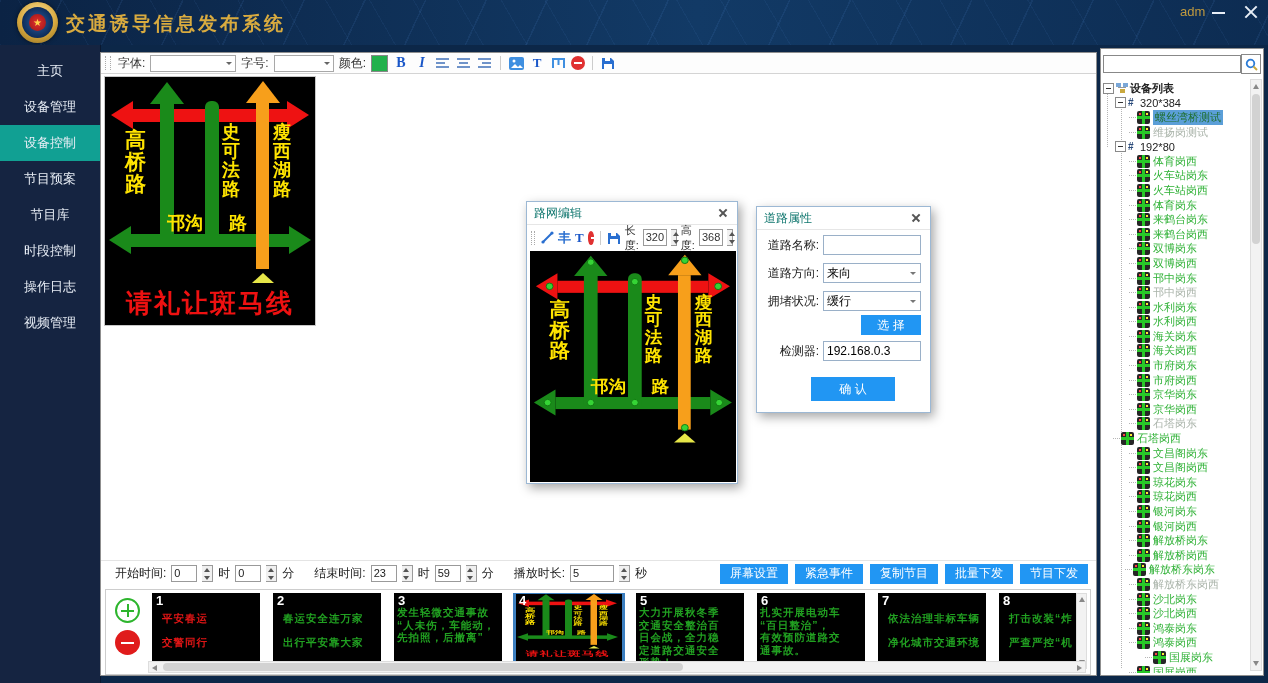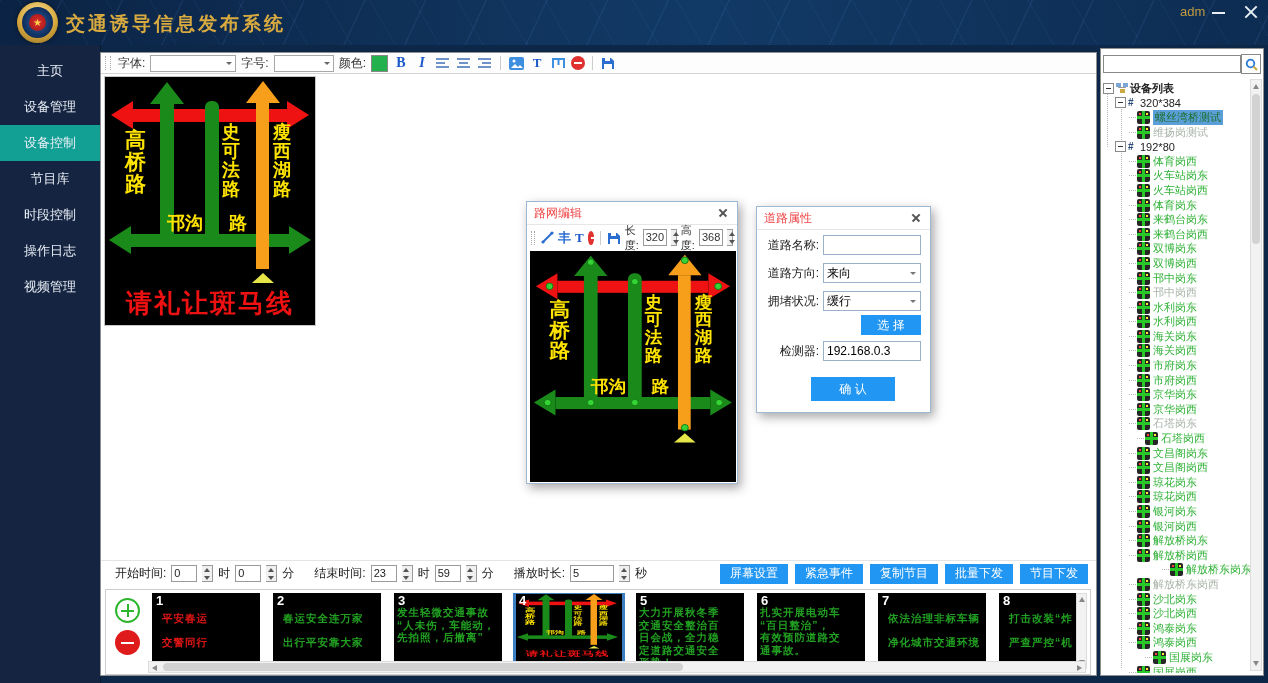--- a/index.html
+++ b/index.html
@@ -75,21 +75,21 @@
   .lab-right{left:168px;top:46px;width:20px;font-size:18px;line-height:19px;}
   .lab-bl{left:62px;top:134px;font-size:18px;}
   .lab-br{left:124px;top:134px;font-size:18px;}
   .slogan{left:0;top:209px;width:100%;text-align:center;font-size:26px;font-weight:bold;color:#ee1111;letter-spacing:2px;display:none;}
   .road.with-slogan .slogan{display:block;}
   .handle{width:8px;height:8px;border-radius:50%;background:#35d435;border:1px solid #127a12;box-sizing:border-box;display:none;}
   .road.with-handles .handle{display:block;}
 
   
   .dialog{position:absolute;background:#fff;border:1px solid #9cb8d4;box-shadow:3px 4px 10px rgba(0,0,0,.35);box-sizing:border-box;}
-  .dlg-title{height:22px;display:flex;align-items:center;padding:0 7px;font-size:12px;color:#ef4444;border-bottom:1px solid #e6e6e6;}
+  .dlg-title{height:22px;display:flex;align-items:center;padding:0 7px;font-size:12px;color:#0f766e;border-bottom:1px solid #e6e6e6;}
   .dlg-x{margin-left:auto;width:14px;height:14px;position:relative;cursor:pointer;}
   .dlg-x::before,.dlg-x::after{content:"";position:absolute;left:2px;top:6px;width:10px;height:1.6px;background:#555;}
   .dlg-x::before{transform:rotate(45deg);} .dlg-x::after{transform:rotate(-45deg);}
   .editor-dlg{left:425px;top:148px;width:212px;height:283px;}
   .editor-tools{height:25px;display:flex;align-items:center;gap:4px;padding:0 4px;font-size:11px;color:#333;}
   .editor-canvas{position:absolute;left:3px;top:49px;width:206px;height:231px;background:#000;overflow:hidden;}
   .numbox{height:17px;width:26px;border:1px solid #9a9a9a;font-size:11px;line-height:15px;padding:0 2px;background:#fff;box-sizing:border-box;}
   .spin{width:11px;height:17px;display:inline-flex;flex-direction:column;border:1px solid #9a9a9a;border-left:none;background:#f0f0f0;box-sizing:border-box;cursor:pointer;}
   .spin i{flex:1;position:relative;}
   .spin i.up::before{content:"";position:absolute;left:1.5px;top:2px;border:3px solid transparent;border-top:none;border-bottom:4px solid #555;}
@@ -181,20 +181,21 @@
     <div class="user">adm</div>
     <div class="win-btn win-min"></div>
     <div class="win-btn win-close"></div>
   </div>
 
   <div class="sidebar">
     <div class="side-menu">
         <div class="side-item">主页</div>
         <div class="side-item">设备管理</div>
         <div class="side-item active">设备控制</div>
+        <div class="side-item">节目预案</div>
         <div class="side-item">节目库</div>
         <div class="side-item">时段控制</div>
         <div class="side-item">操作日志</div>
         <div class="side-item">视频管理</div>
       </div>
   </div>
 
   <div class="main">
 
     <div class="edit-toolbar">
@@ -650,21 +651,21 @@
         <div class="trow leaf" style="padding-left: 28px;">
           <span class="stub"></span>
           <span class="ic-dev"></span>
           <span class="tlabel online">京华岗西</span>
         </div>
         <div class="trow leaf" style="padding-left: 28px;">
           <span class="stub"></span>
           <span class="ic-dev"></span>
           <span class="tlabel offline">石塔岗东</span>
         </div>
-        <div class="trow leaf" style="padding-left: 36px;">
+        <div class="trow leaf" style="padding-left: 12px;">
           <span class="stub"></span>
           <span class="ic-dev"></span>
           <span class="tlabel online">石塔岗西</span>
         </div>
         <div class="trow leaf" style="padding-left: 28px;">
           <span class="stub"></span>
           <span class="ic-dev"></span>
           <span class="tlabel online">文昌阁岗东</span>
         </div>
         <div class="trow leaf" style="padding-left: 28px;">
@@ -695,21 +696,21 @@
         <div class="trow leaf" style="padding-left: 28px;">
           <span class="stub"></span>
           <span class="ic-dev"></span>
           <span class="tlabel online">解放桥岗东</span>
         </div>
         <div class="trow leaf" style="padding-left: 28px;">
           <span class="stub"></span>
           <span class="ic-dev"></span>
           <span class="tlabel online">解放桥岗西</span>
         </div>
-        <div class="trow leaf" style="padding-left: 40px; margin-left: 21px;">
+        <div class="trow leaf" style="padding-left: 24px;">
           <span class="stub"></span>
           <span class="ic-dev"></span>
           <span class="tlabel online">解放桥东岗东</span>
         </div>
         <div class="trow leaf" style="padding-left: 28px;">
           <span class="stub"></span>
           <span class="ic-dev"></span>
           <span class="tlabel offline">解放桥东岗西</span>
         </div>
         <div class="trow leaf" style="padding-left: 28px;">

